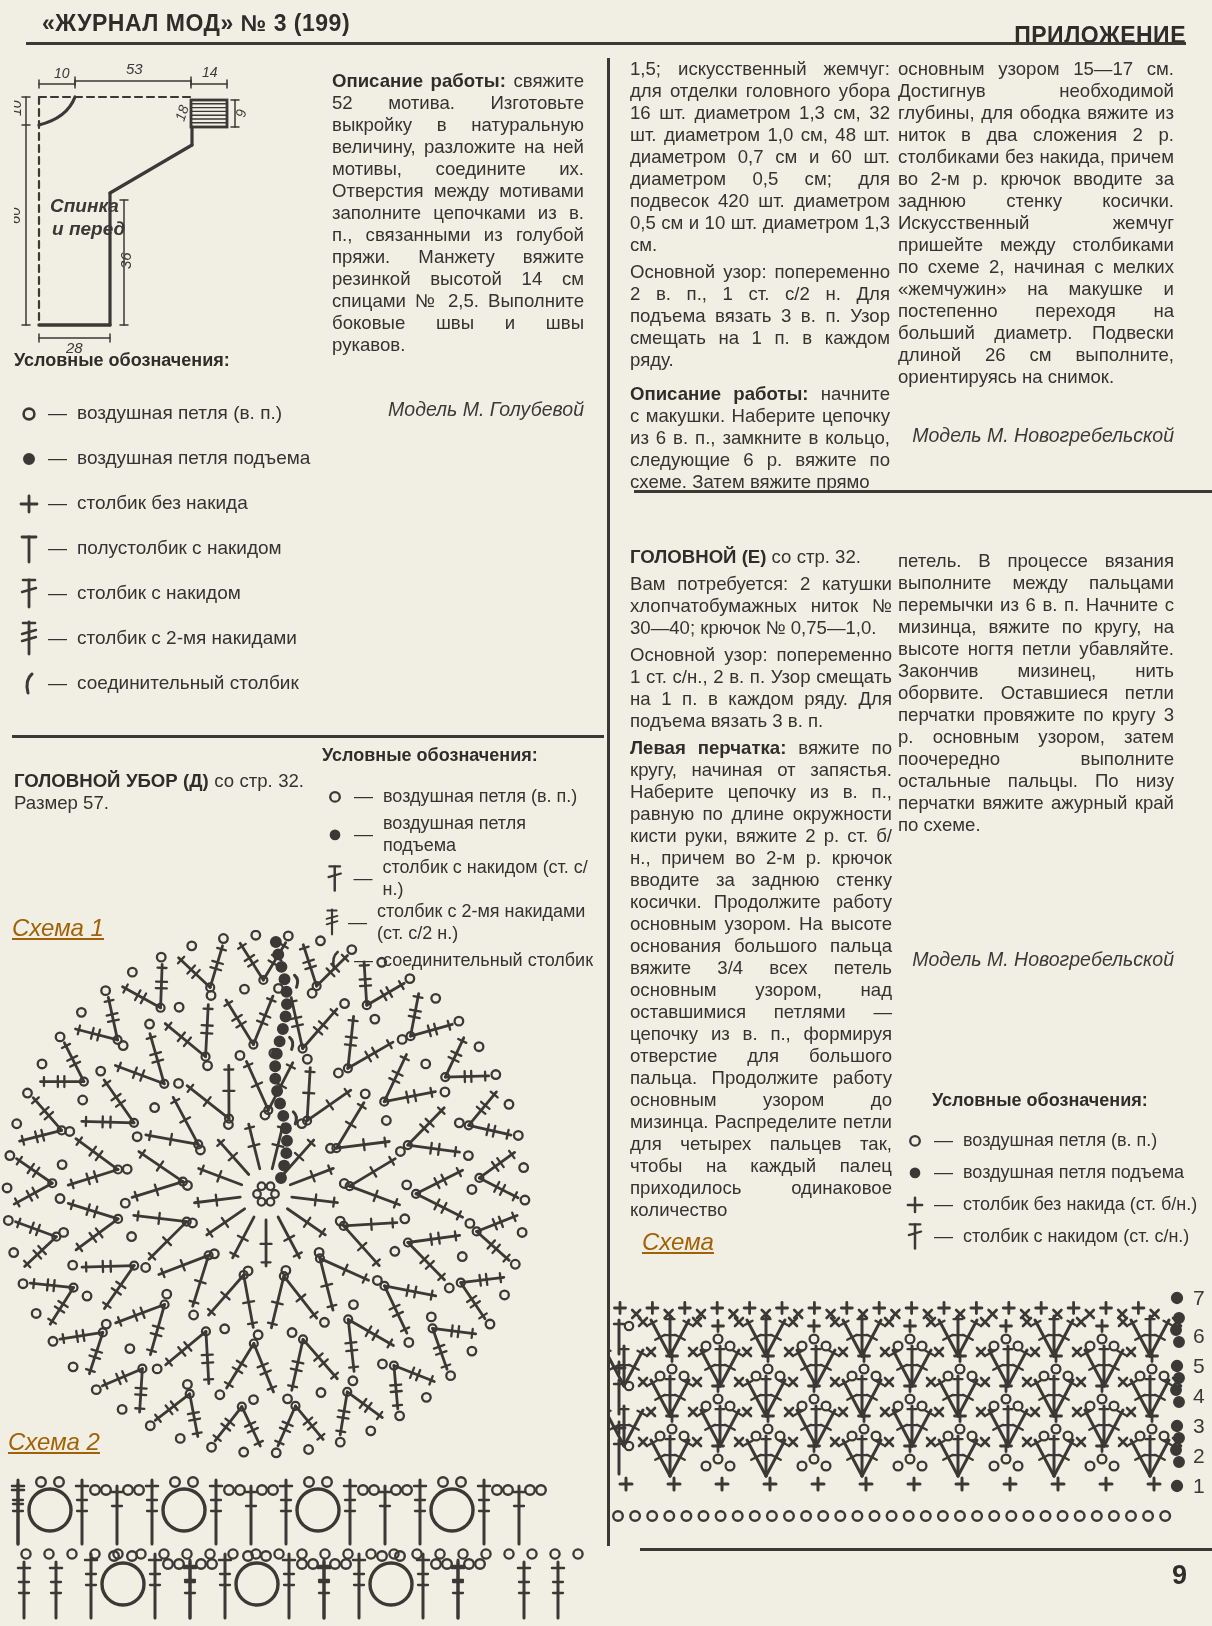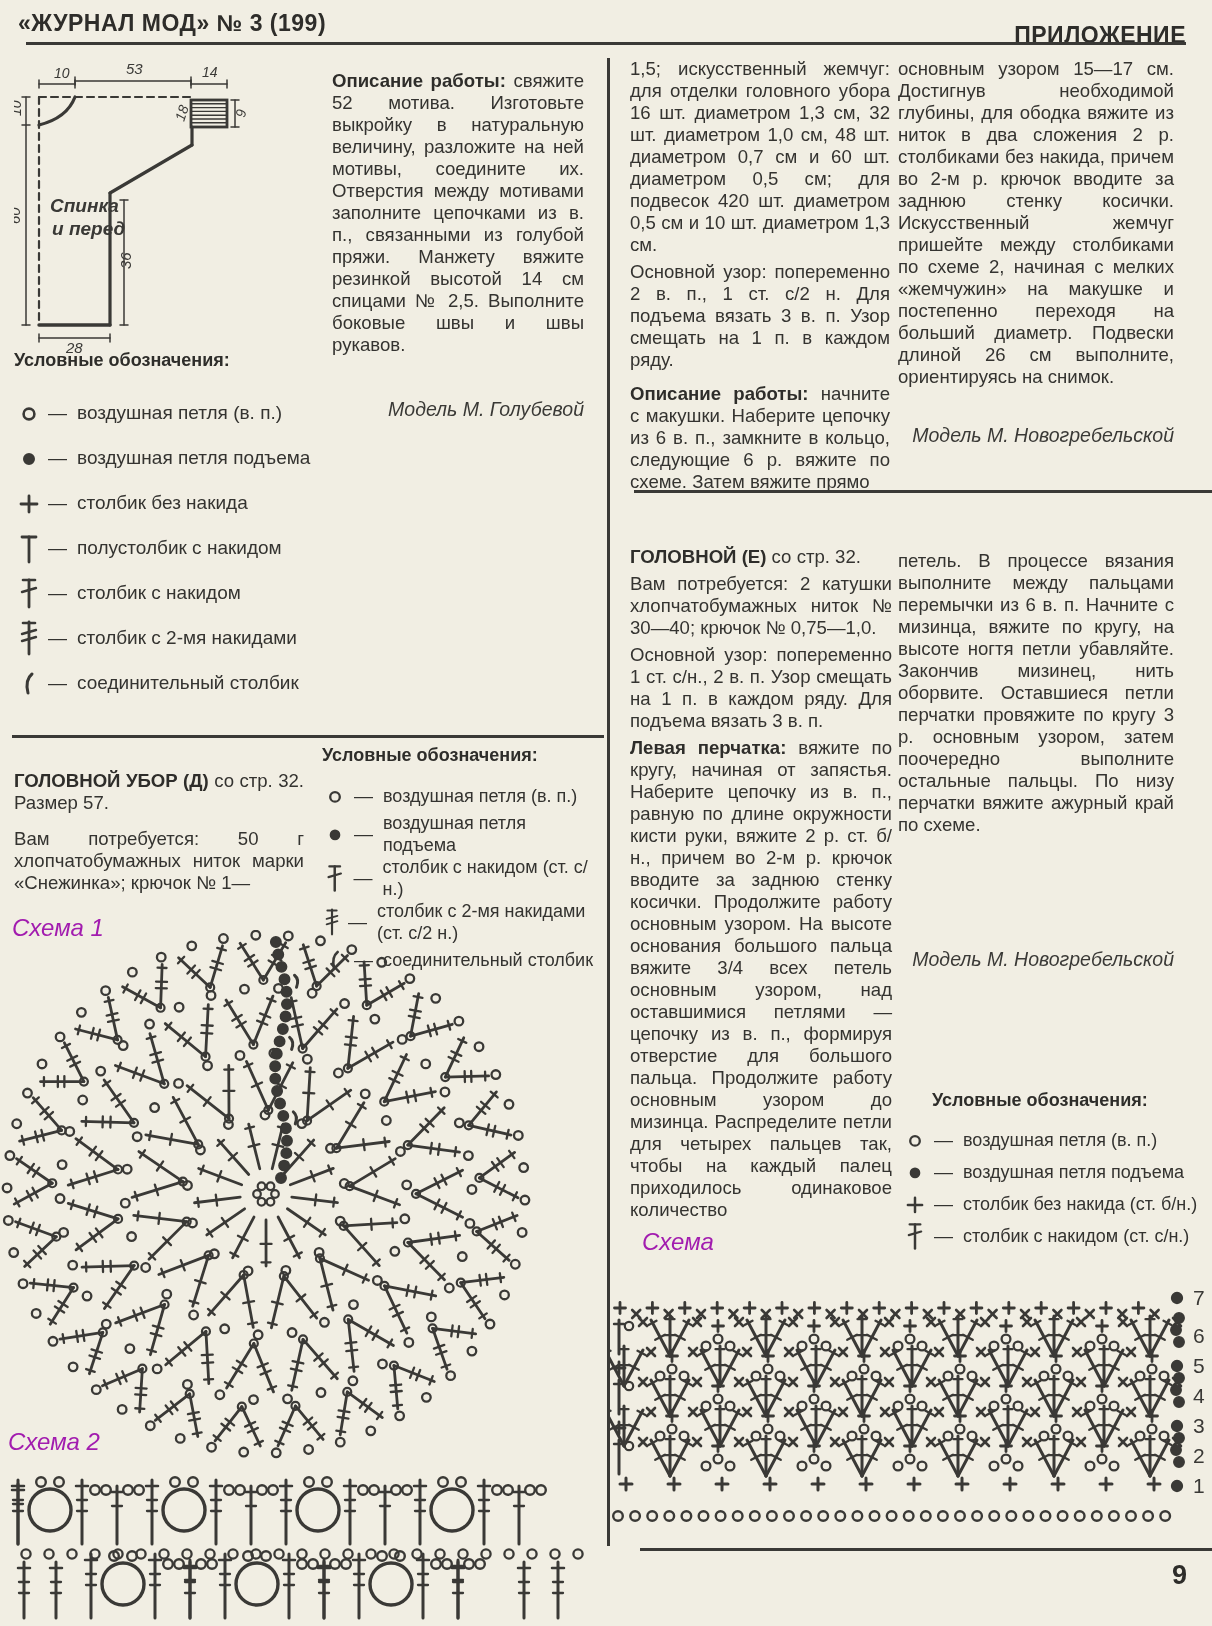--- a/index.html
+++ b/index.html
@@ -15,31 +15,31 @@
   .body-col{font-size:18.6px;line-height:22px;text-align:justify;}
   .body-col p{margin:0 0 5px 0;}
   .body-col b{color:#2e2d2a;}
   .credit{font-style:italic;font-size:19.5px;text-align:right;color:#3a3936;}
   .legend-title{font-weight:bold;font-size:18px;color:#2e2d2a;}
   .legend{display:flex;flex-direction:column;}
   .legend-row{display:flex;align-items:center;}
   .legend-row .dash{margin:0 10px 0 6px;font-size:19px;}
   .legend-row .lab{font-size:19px;line-height:22px;}
   .legend.compact .lab{font-size:18px;}
-  .schema-label{font-style:italic;font-size:24px;color:#a21caf;}
+  .schema-label{font-style:italic;font-size:24px;color:#a16207;text-decoration:underline;}
   .pagenum{font-weight:bold;font-size:27px;color:#2e2d2a;}
   svg{display:block;}
   svg text{font-family:"Liberation Sans",sans-serif;}
 </style>
 </head>
 <body>
 
 <div id="page">
 
-  <div class="abs hdr" style="left:18px;top:10px;">«ЖУРНАЛ МОД» № 3 (199)</div>
+  <div class="abs hdr" style="left:42px;top:10px;">«ЖУРНАЛ МОД» № 3 (199)</div>
   <div class="abs hdr" style="right:26px;top:22px;">ПРИЛОЖЕНИЕ</div>
   <div class="abs rule" style="left:26px;top:42px;width:1160px;height:3px;"></div>
 
   <div class="abs rule" style="left:607px;top:58px;width:2.5px;height:1488px;"></div>
 
   <div class="abs" style="left:14px;top:54px;">
     <svg id="vykroika" width="322" height="312" viewBox="0 0 322 312">
         <line x1="25" y1="43" x2="25" y2="271" stroke="#3a3936" stroke-width="2.2" stroke-linecap="round" stroke-dasharray="7 5"></line>
         <line x1="25" y1="43" x2="177" y2="43" stroke="#3a3936" stroke-width="2.2" stroke-linecap="round" stroke-dasharray="7 5"></line>
         <path d="M61,43 Q53,64 25,71" fill="none" stroke="#3a3936" stroke-width="3.2" stroke-linecap="round"></path>
@@ -152,21 +152,20 @@
         </svg>
         <span class="dash">—</span>
         <span class="lab">соединительный столбик</span>
       </div>
     </div>
 
   <div class="abs rule" style="left:12px;top:735px;width:592px;height:3px;"></div>
 
   <div class="abs body-col" style="left:14px;top:770px;width:290px;">
     <p><b>ГОЛОВНОЙ УБОР (Д)</b><span> со стр. 32. Размер 57.</span></p>
-    <p style="margin-top:14px;">Вам потребуется: 50 г хлопчатобумажных ниток марки «Снежинка»; крючок № 1—</p>
   </div>
 
   <div class="abs legend-title" style="left:322px;top:745px;">Условные обозначения:</div>
   <div class="abs legend compact" id="legend2" style="left:322px;top:780px;width:282px;">
       <div class="legend-row" style="min-height: 31px;">
         <svg width="26" height="32" viewBox="0 0 26 36">
           <circle cx="13" cy="19" r="5.4" fill="none" stroke="#3a3936" stroke-width="2.6"></circle>
         </svg>
         <span class="dash">—</span>
         <span class="lab">воздушная петля (в. п.)</span>

